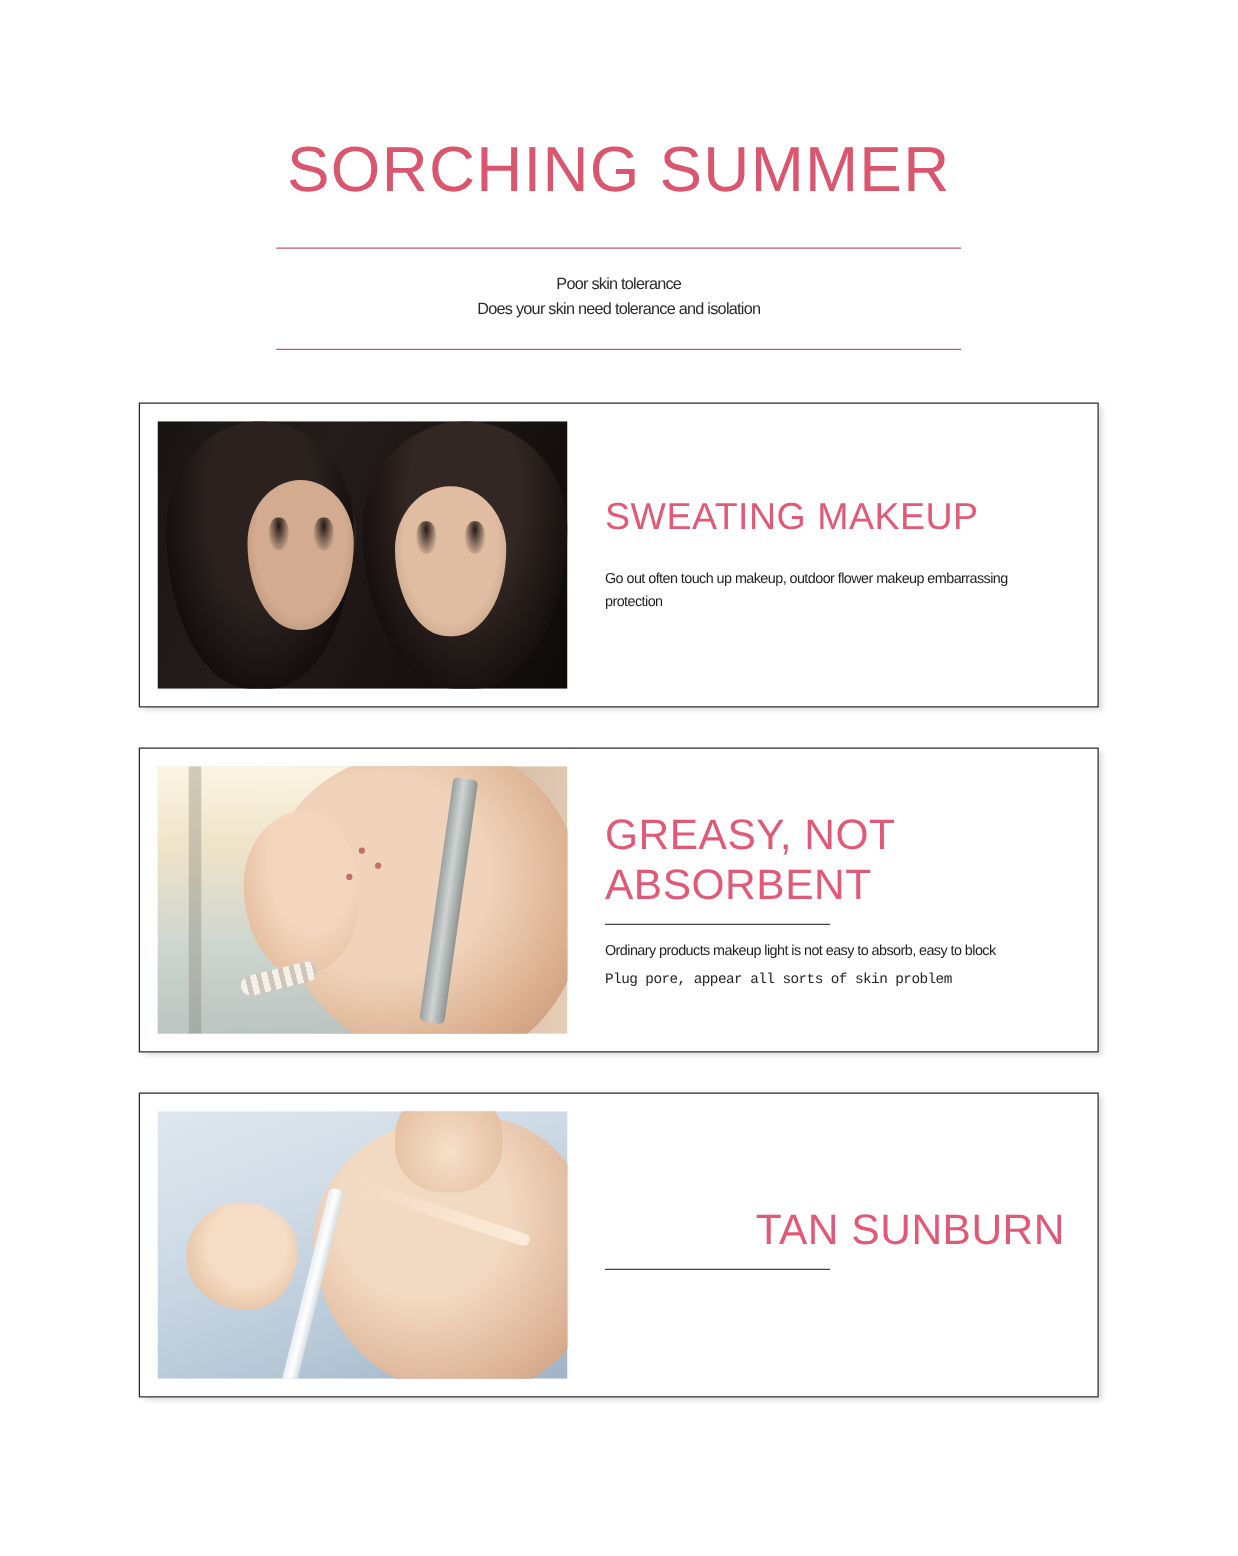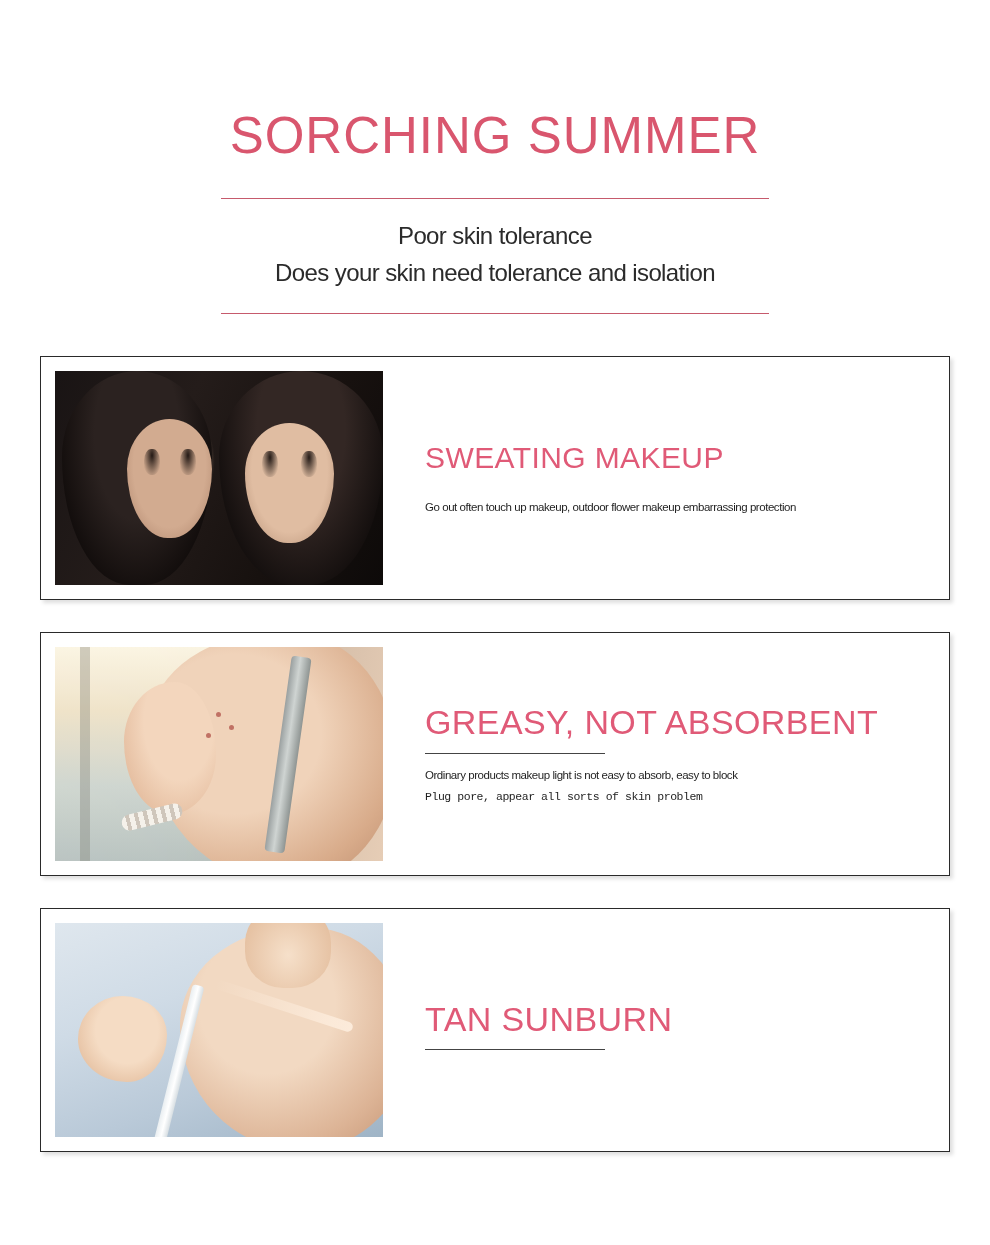--- a/index.html
+++ b/index.html
@@ -32,45 +32,44 @@
   }
   .rule {
     width: 548px;
     height: 1px;
     background: #c65a6c;
     margin: 34px auto 0 auto;
   }
   .hero-sub {
     margin: 18px auto 0 auto;
     width: 620px;
-    font-size: 24px;
+    font-size: 13px;
     color: #2b2b2b;
     line-height: 1.55;
     letter-spacing: -0.6px;
   }
   .rule-2 {
     margin-top: 22px;
   }
 
   
   .cards {
     margin-top: 42px;
   }
   .card {
     position: relative;
     margin: 0 auto 32px auto;
-    width: 910px;
+    width: 768px;
     height: 244px;
     border: 1px solid #2a2a2a;
     background: #ffffff;
     box-sizing: border-box;
     display: flex;
     align-items: center;
     box-shadow: 3px 3px 4px rgba(0,0,0,0.13);
-    gap: 12px;
   }
   .card-photo {
     width: 328px;
     height: 214px;
     margin-left: 14px;
     flex: 0 0 auto;
     overflow: hidden;
     position: relative;
   }
   .card-body {
@@ -100,21 +99,21 @@
     margin: 0;
   }
   .card-text + .card-text {
     margin-top: 2px;
     font-family: Liberation Mono, monospace;
   }
 
   
   .card-1 .card-title { font-size: 30px; margin-bottom: 22px; }
   .card-2 .card-title { margin-bottom: 4px; }
-  .card-3 .card-title { margin-bottom: 4px; }
+  .card-3 .card-title { margin-bottom: 4px; text-align: right; }
 
   
   .photo {
     width: 100%;
     height: 100%;
     position: relative;
   }
   
   .photo-makeup {
     background:

